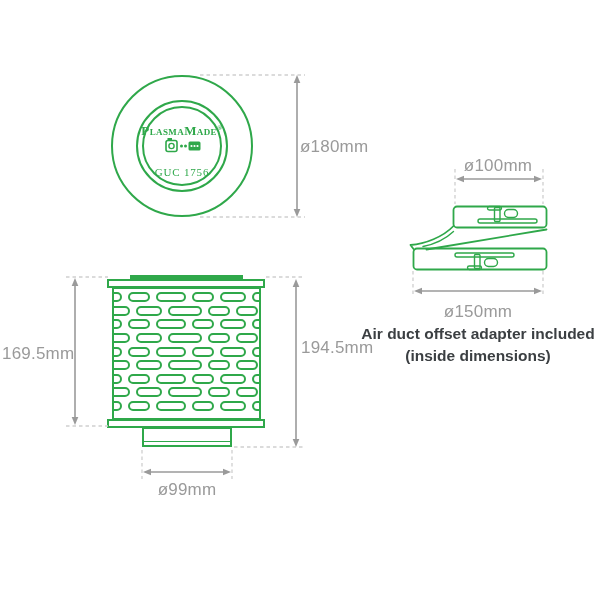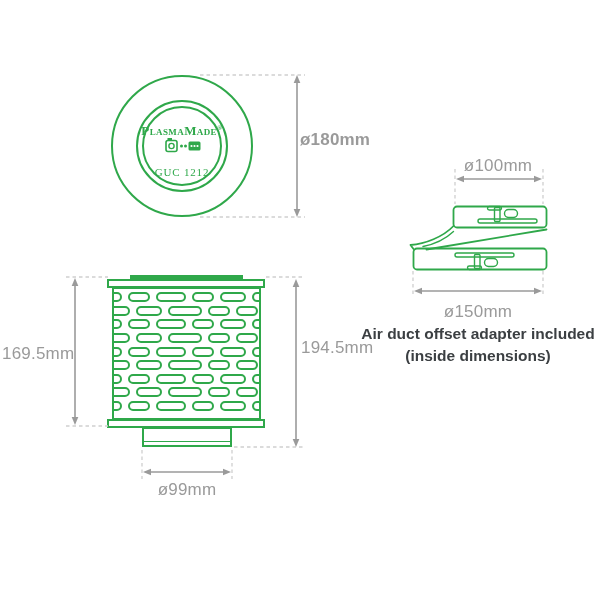--- a/index.html
+++ b/index.html
@@ -68,22 +68,22 @@
       <circle class="logo-stroke" stroke-width="1.4" cx="6.5" cy="9" r="2.6"></circle>
       <rect class="logo-fill" x="2.5" y="1" width="4.5" height="2.5"></rect>
       <circle class="logo-fill" cx="16.5" cy="9" r="1.5"></circle>
       <circle class="logo-fill" cx="20.5" cy="9" r="1.5"></circle>
       <rect class="logo-fill" x="23.5" y="4.5" width="12" height="9" rx="1.5"></rect>
       <circle class="white-fill" cx="26.5" cy="9" r="1.1"></circle>
       <circle class="white-fill" cx="29.5" cy="9" r="1.1"></circle>
       <circle class="white-fill" cx="32.5" cy="9" r="1.1"></circle>
     </svg>
 
-    <div class="model">GUC 1212</div>
-    <div class="dim-label" style="left:300px; top:130px;font-weight:bold;">ø180mm</div>
+    <div class="model">GUC 1756</div>
+    <div class="dim-label" style="left:300px; top:137px;">ø180mm</div>
   </div>
 
   <div>
     <div class="cap-bar"></div>
     <div class="outline top-flange"></div>
     <div class="outline filter-body">
       <div class="perf">
           <div class="slot-row" style="margin-left: -14px;">
             <div class="slot" style="width: 22px;"></div>
             <div class="slot" style="width: 22px;"></div>

